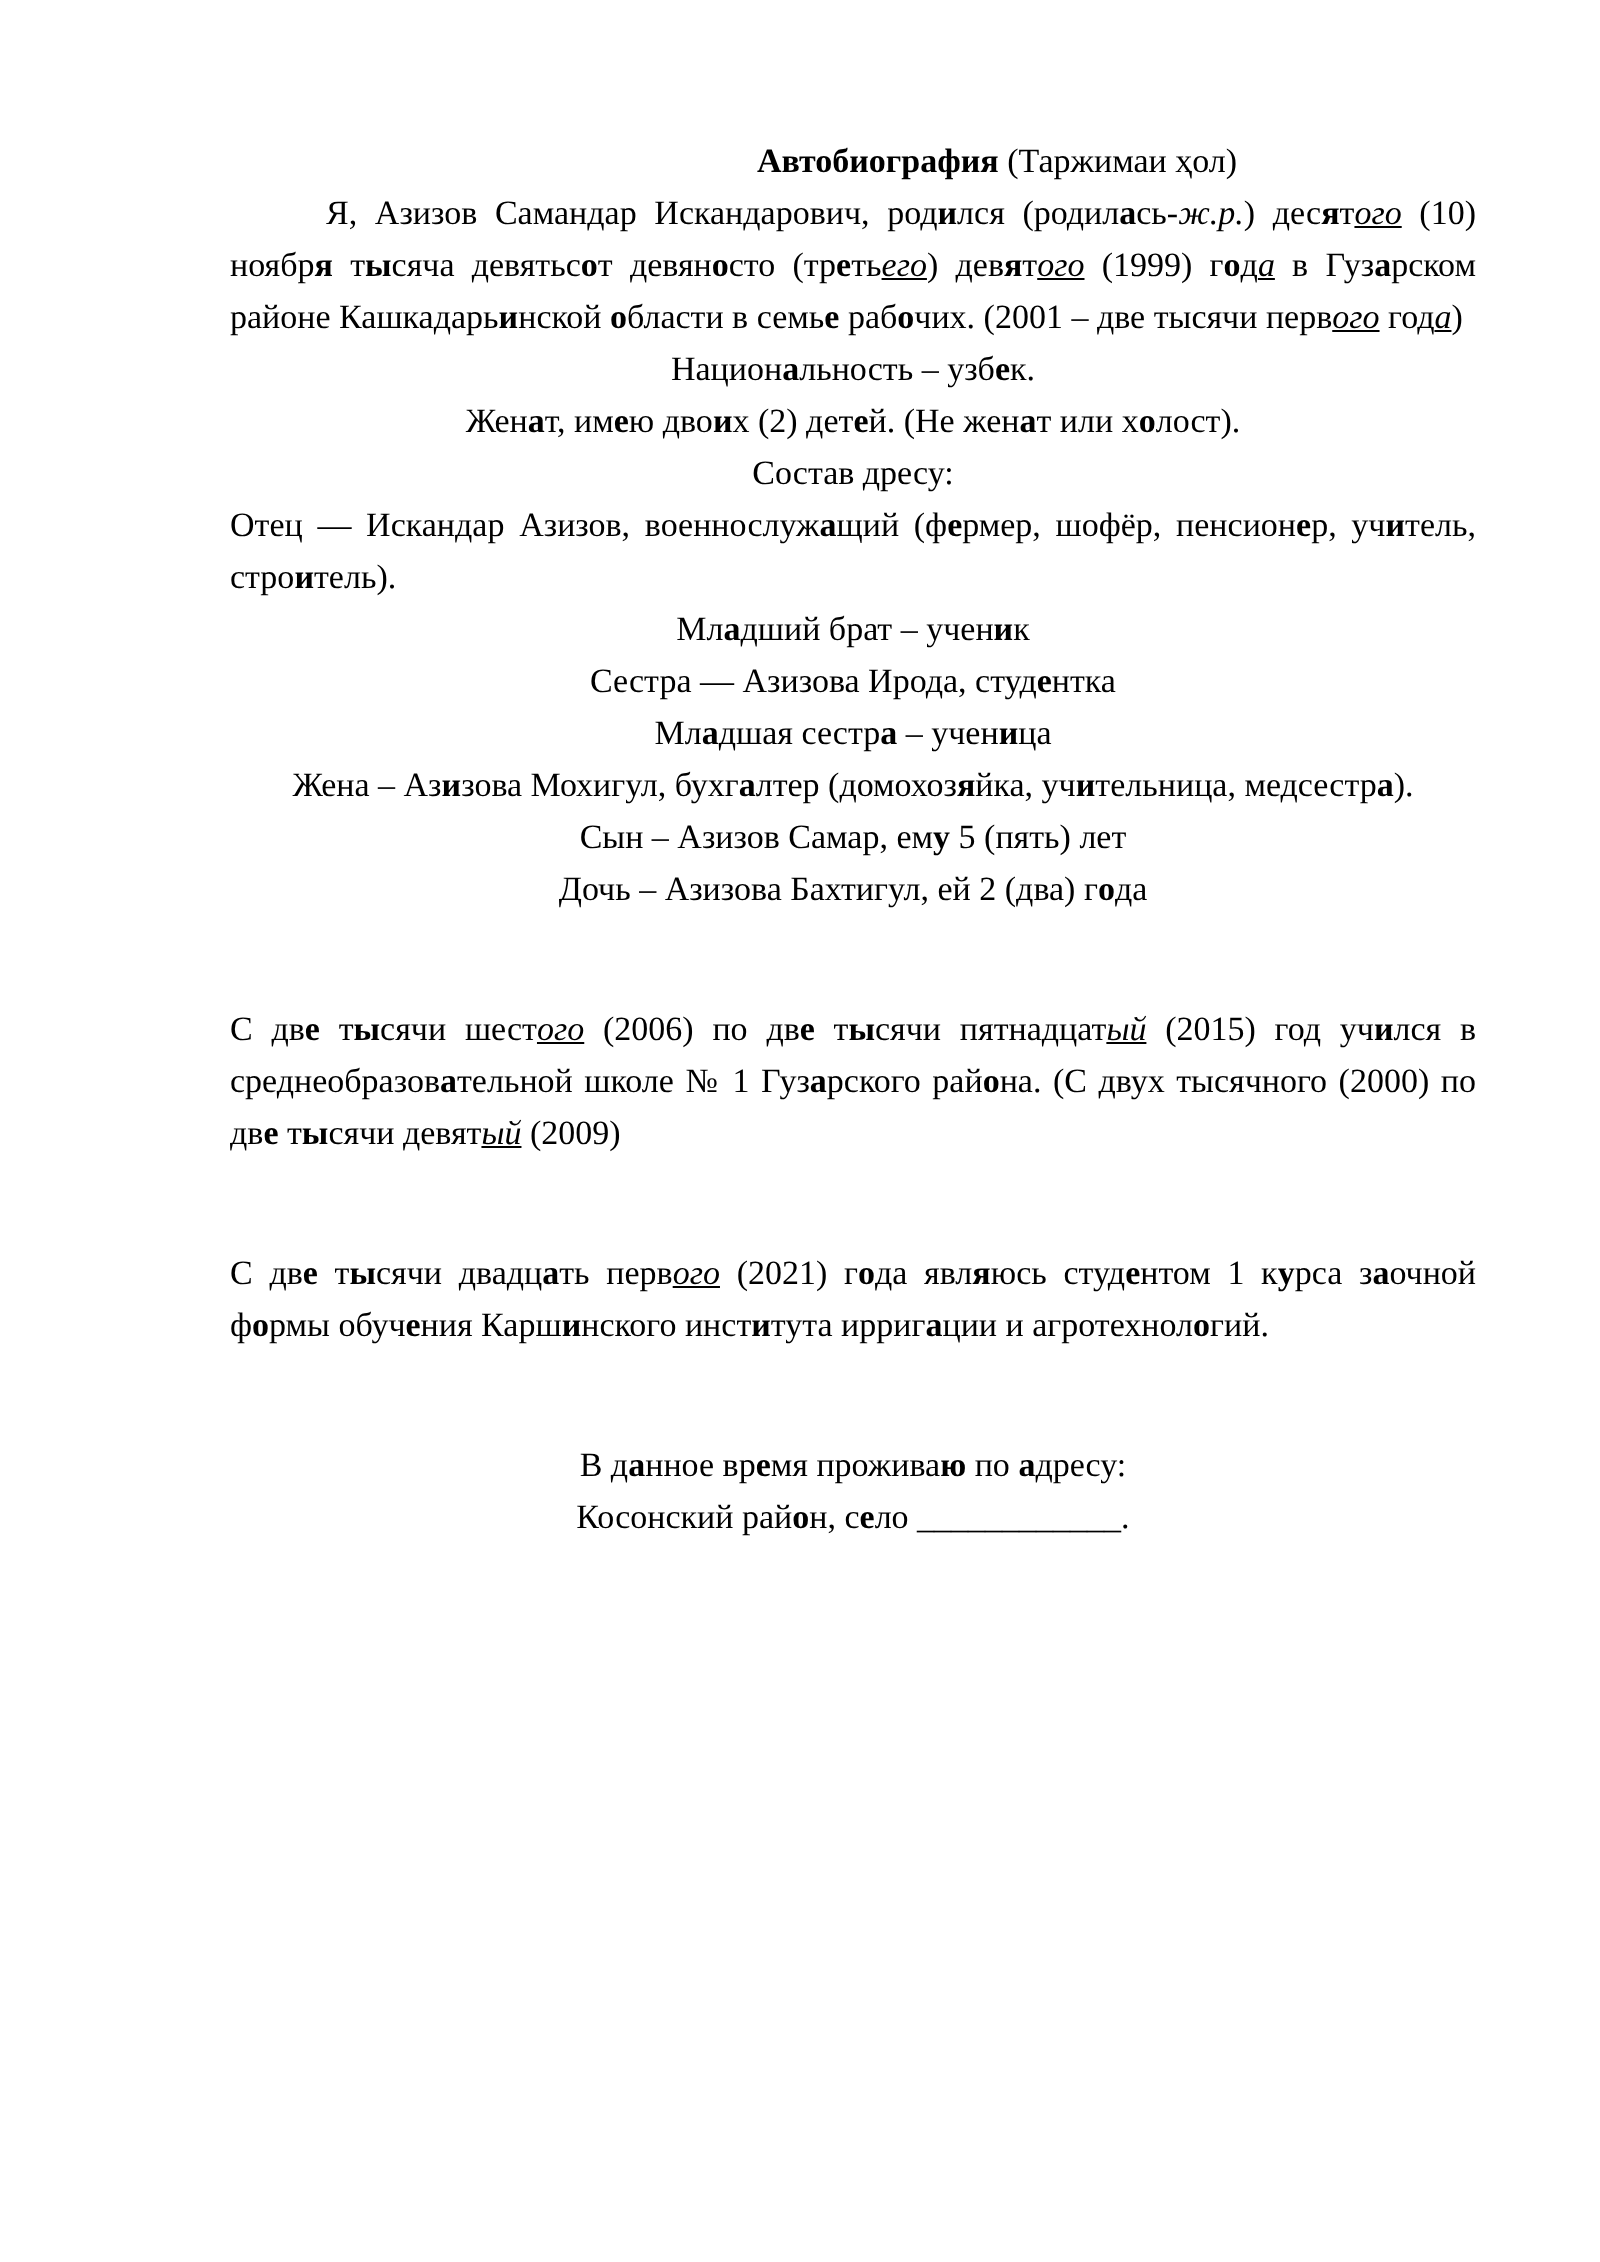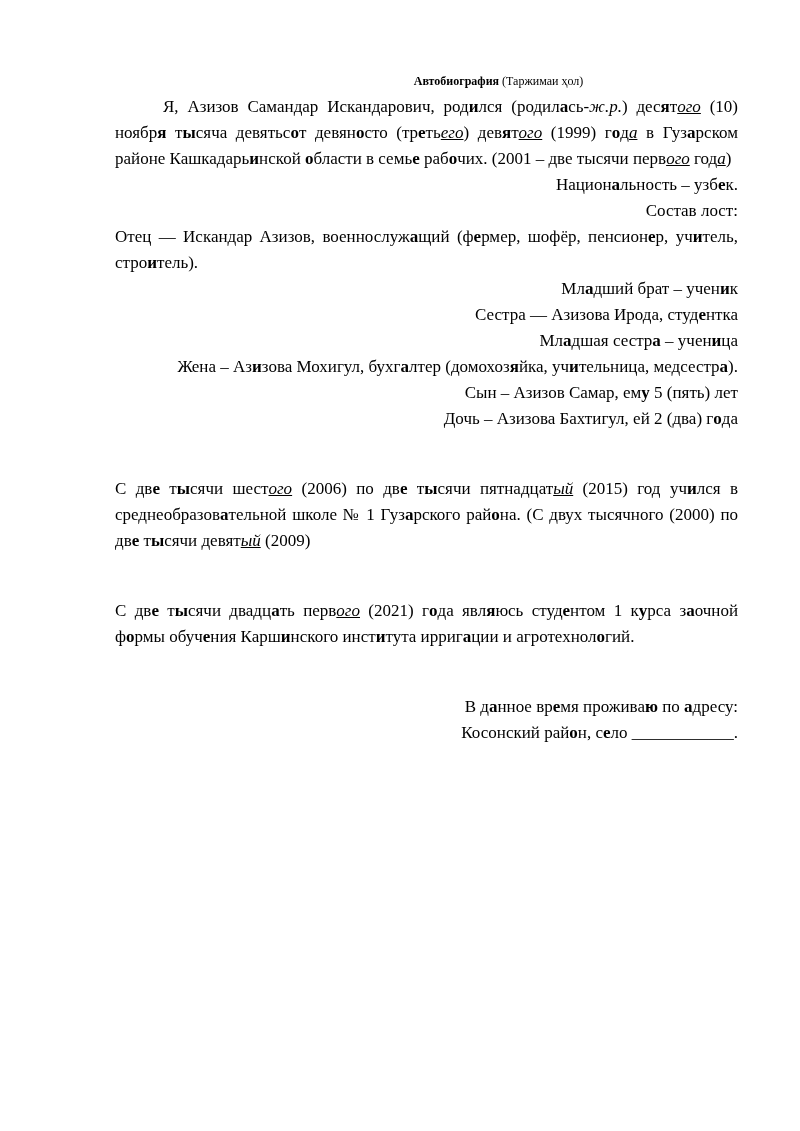--- a/index.html
+++ b/index.html
@@ -17,51 +17,52 @@
     overflow: hidden;
   }
   .page {
     box-sizing: border-box;
     width: 800px;
     height: 1131px;
     padding: 68px 62px 40px 115px;
     background: #ffffff;
   }
   .title {
-    font-size: 12px;
+    font-size: 17px;
     line-height: 26px;
     font-weight: normal;
     margin: 0 0 0 144px;
     text-align: center;
   }
   .para {
     margin: 0;
-    text-align: right;
+    text-align: center;
   }
   .justify { text-align: justify; }
   .indent  { text-indent: 48px; }
   .gap     { margin-top: 44px; }
   b { font-weight: bold; }
   i { }
   u { text-decoration: underline; }
 </style>
 </head>
 <body>
 
 <main class="page">
 
   <h1 class="title"><b>Автобиография</b> (Таржимаи ҳол)</h1>
 
   <p class="para indent justify">Я, Азизов Самандар Искандарович, род<b>и</b>лся (родил<b>а</b>сь-<i>ж.р.</i>) дес<b>я</b>т<i><u>ого</u></i> (10) ноябр<b>я</b> т<b>ы</b>сяча девятьс<b>о</b>т девян<b>о</b>сто (тр<b>е</b>ть<i><u>его</u></i>) дев<b>я</b>т<i><u>ого</u></i> (1999) г<b>о</b>д<i><u>а</u></i> в Гуз<b>а</b>рском районе Кашкадарь<b>и</b>нской <b>о</b>бласти в семь<b>е</b> раб<b>о</b>чих. (2001 – две тысячи перв<i><u>ого</u></i> год<i><u>а</u></i>)</p>
 
   <p class="para">Национ<b>а</b>льность – узб<b>е</b>к.</p>
 
+  <p class="para">Жен<b>а</b>т, им<b>е</b>ю дво<b>и</b>х (2) дет<b>е</b>й. (Не жен<b>а</b>т или х<b>о</b>лост).</p>
 
 
-  <p class="para">Состав лост:</p>
+  <p class="para">Состав дресу:</p>
 
 
   <p class="para justify">Отец — Искандар Азизов, военнослуж<b>а</b>щий (ф<b>е</b>рмер, шофёр, пенсион<b>е</b>р, уч<b>и</b>тель, стро<b>и</b>тель).</p>
 
 
   <p class="para">Мл<b>а</b>дший брат – учен<b>и</b>к</p>
 
   <p class="para">Сестра — Азизова Ирода, студ<b>е</b>нтка</p>
 
   <p class="para">Мл<b>а</b>дшая сестр<b>а</b> – учен<b>и</b>ца</p>

